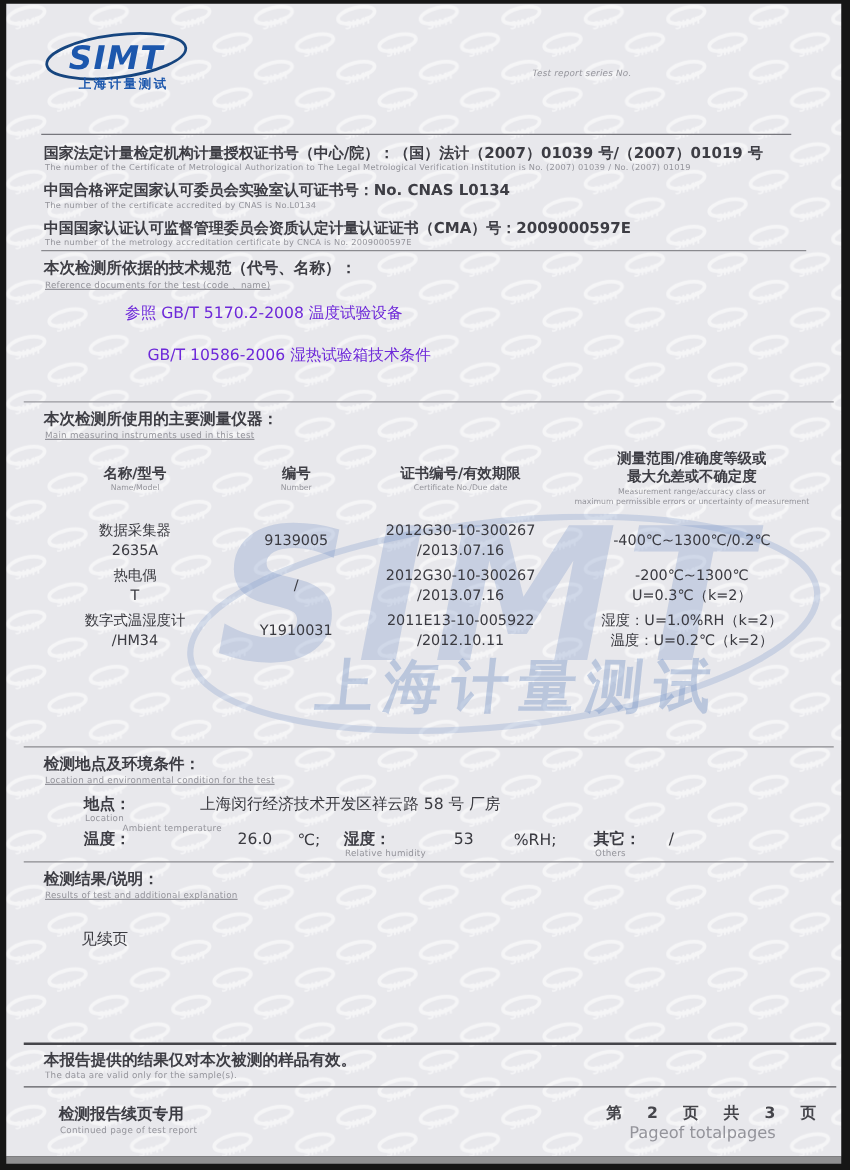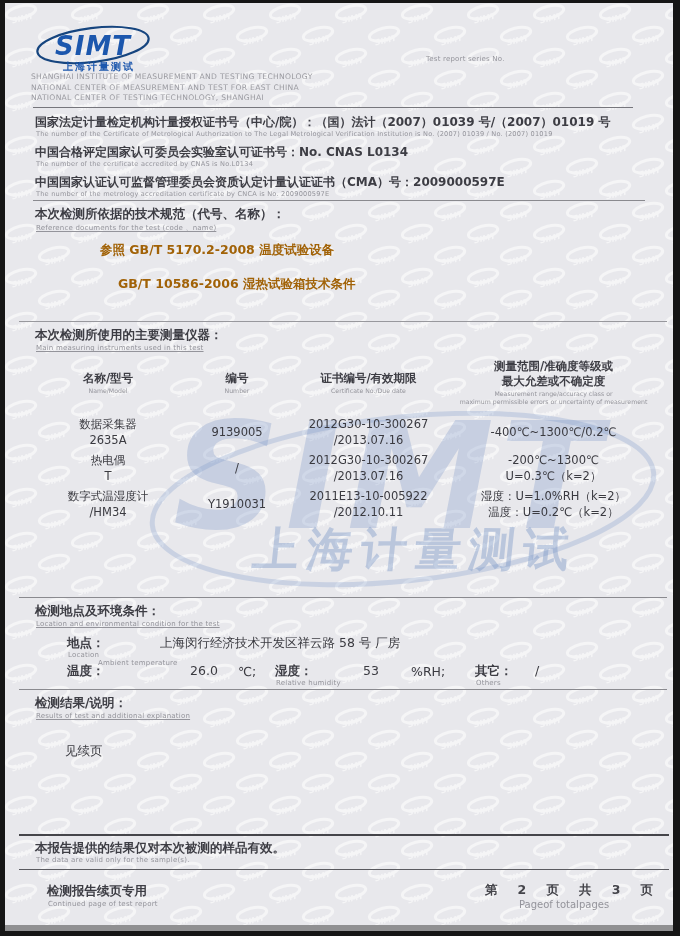--- a/index.html
+++ b/index.html
@@ -12,52 +12,52 @@
   .wm-layer { position:absolute; inset:0; z-index:1; }
 
   .abs { position:absolute; }
   .cn { color:#3d3d44; }
   .en { color:#94949b; font-size:7px; letter-spacing:.2px; }
   .hline { position:absolute; height:1px; background:#76767c; }
 
   
   .org-lines { left:26px; top:69px; font-size:7.6px; color:#9a9aa0; line-height:10.5px; letter-spacing:.3px; }
   .report-line { left:420px; top:34px; font-size:12.5px; color:#4c4c52; }
-  .report-sub { left:421px; top:52px; }
+  .report-sub { left:421px; top:52px;font-style:italic; }
 
   
   .cert-cn { font-size:12px; font-weight:600; }
   .cert-en { font-size:6.6px; }
 
   
   .sec-cn { font-size:12.5px; font-weight:700; }
   .sec-en { font-size:7px;text-decoration:underline; }
 
-  .ref-item { font-size:12.5px; color:#a16207;font-weight:bold; }
+  .ref-item { font-size:12.5px; color:#6d28d9; }
 
   
   .instr-table { position:absolute; left:28px; top:352px; width:628px; display:grid; grid-template-columns:150px 108px 155px 215px; }
   .instr-table .cell { display:flex; flex-direction:column; justify-content:center; align-items:center; text-align:center; white-space:pre-line; }
   .th-cn { font-size:11.5px; font-weight:600; color:#3d3d44; line-height:15px; }
   .th-en { font-size:6.2px; color:#94949b; line-height:8px; margin-top:1px; }
   .hcell { padding:4px 2px 8px 2px; }
   .dcell { font-size:11.5px; color:#3a3a40; line-height:16px; padding:2px 1px; font-weight:500; }
 
   
   .wm-text { position:absolute; left:168px; top:400px; font-size:148px; font-weight:700; font-style:italic; letter-spacing:6px; color:rgba(122,150,200,.30); line-height:1; }
   .wm-cn { position:absolute; left:248px; top:516px; font-size:46px; font-weight:700; letter-spacing:8px; color:rgba(118,148,198,.40); transform:skewX(-6deg); }
   .wm-ellipse { position:absolute; left:140px; top:408px; }
 
   
   .env-label { font-size:12.5px; font-weight:600; color:#3d3d44; }
   .env-val { font-size:12.5px; color:#3a3a40; }
 
   
   .page-nums-row { position:absolute; left:480px; top:879px; width:168px; display:flex; justify-content:space-between; font-size:12.5px; color:#45454b; font-weight:600; }
-  .page-nums-en { position:absolute; left:482px; top:896px; width:150px; display:flex; justify-content:flex-start; font-size:10px; color:#94949b;margin-left:32px; }
+  .page-nums-en { position:absolute; left:482px; top:896px; width:150px; display:flex; justify-content:center; font-size:13px; color:#94949b; }
 </style>
 </head>
 <body>
 
 <div class="scan">
   <div class="page">
 
     <svg class="bg-pattern" width="668" height="922">
       <defs>
         <pattern id="simtTile" width="66" height="44" patternUnits="userSpaceOnUse">
@@ -83,25 +83,20 @@
     </div>
 
     <div class="content">
 
       <svg class="abs" style="left:24px; top:22px;" width="140" height="48">
         <ellipse cx="64" cy="20" rx="56" ry="17" fill="none" stroke="#16457f" stroke-width="2.2" transform="rotate(-7 64 20)"></ellipse>
         <text x="26" y="30" font-size="26" font-style="italic" font-weight="bold" fill="#1c57ad" letter-spacing="1">SIMT</text>
         <text x="34" y="45" font-size="10" font-weight="bold" fill="#1c57ad" letter-spacing="2">上海计量测试</text>
       </svg>
 
-      <div class="abs org-lines">
-        <div>SHANGHAI INSTITUTE OF MEASUREMENT AND TESTING TECHNOLOGY</div>
-        <div>NATIONAL CENTER OF MEASUREMENT AND TEST FOR EAST CHINA</div>
-        <div>NATIONAL CENTER OF TESTING TECHNOLOGY, SHANGHAI</div>
-      </div>
 
       <div class="abs en report-sub">Test report series No.</div>
 
       <div class="hline" style="left:28px; top:104px; width:600px;"></div>
 
       <div class="abs cn cert-cn" style="left:30px; top:111px;">国家法定计量检定机构计量授权证书号（中心/院）：（国）法计（2007）01039 号/（2007）01019 号</div>
       <div class="abs en cert-en" style="left:31px; top:127px;">The number of the Certificate of Metrological Authorization to The Legal Metrological Verification Institution is No. (2007) 01039 / No. (2007) 01019</div>
 
       <div class="abs cn cert-cn" style="left:30px; top:141px;">中国合格评定国家认可委员会实验室认可证书号：No. CNAS L0134</div>
       <div class="abs en cert-en" style="left:31px; top:157px;text-align:center;">The number of the certificate accredited by CNAS is No.L0134</div>

